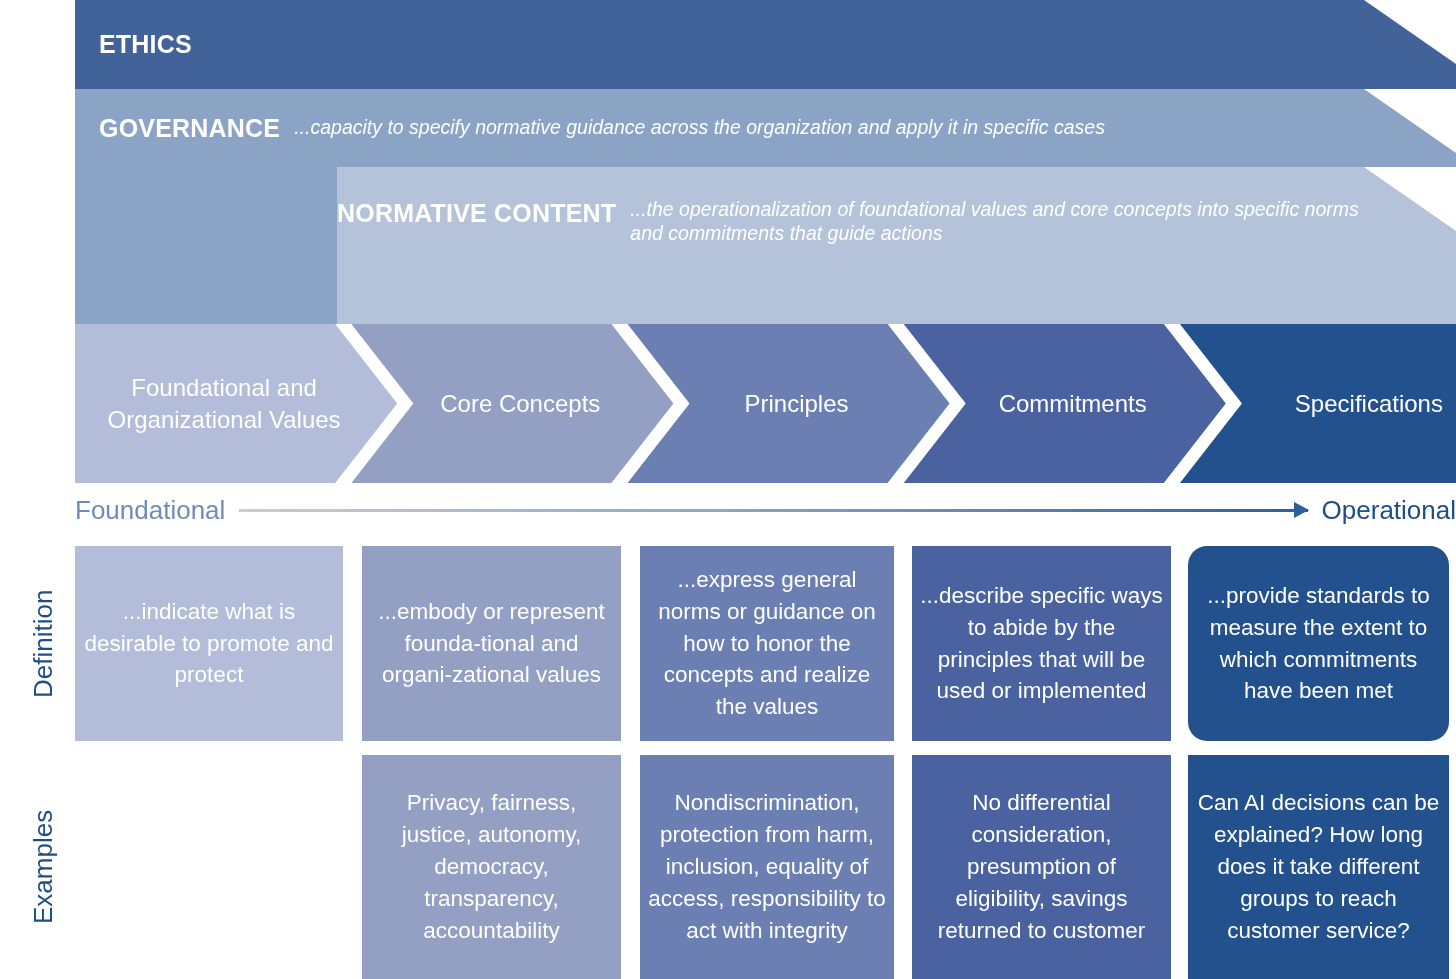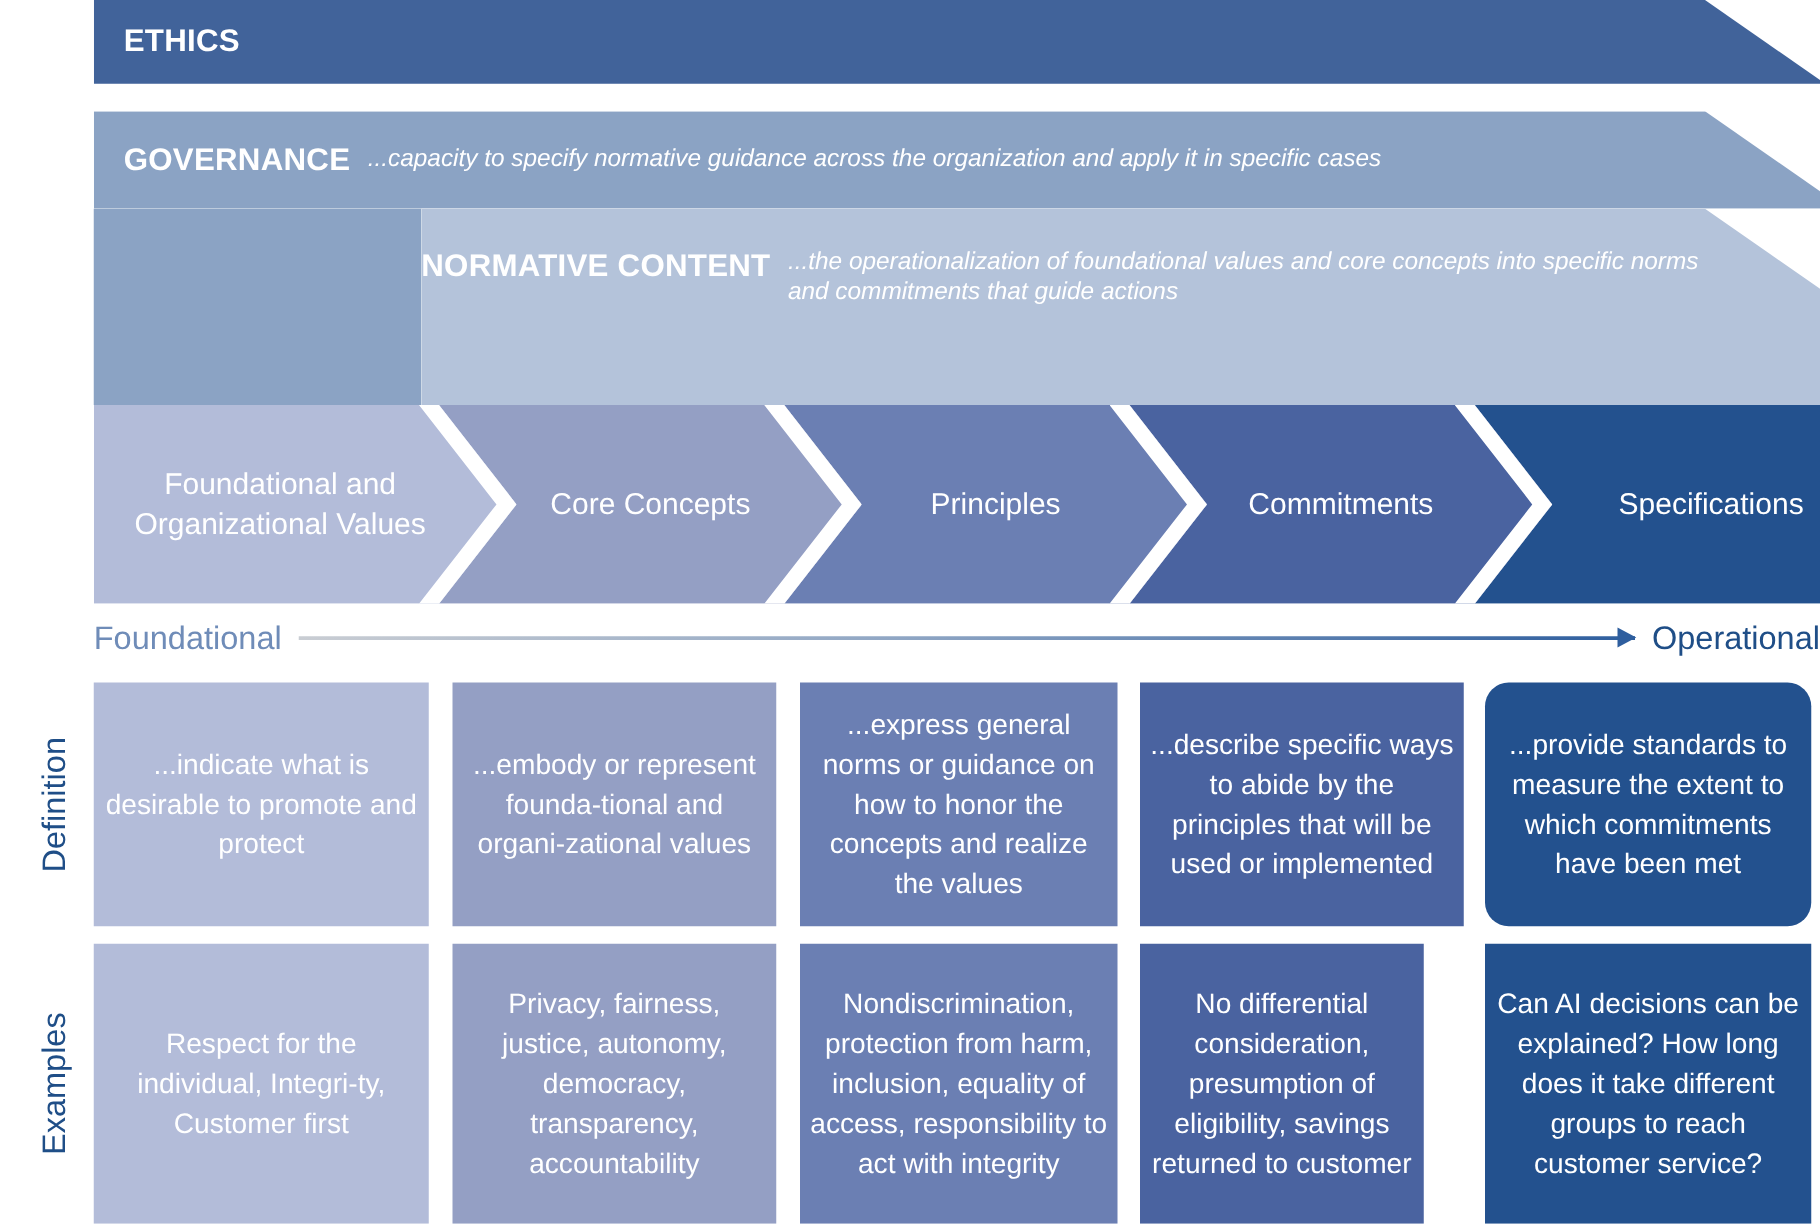--- a/index.html
+++ b/index.html
@@ -24,21 +24,21 @@
     letter-spacing:.2px;
     white-space:nowrap;
   }
   .banner .desc{
     font-style:italic;
     font-weight:400;
     line-height:1.22;
   }
 
   #ethics-banner{
-    left:75px;top:0px;width:1381px;height:67px;
+    left:75px;top:0px;width:1381px;height:89px;
     background:#41639A;
     clip-path:polygon(0 0, 1289px 0, 1381px 64px, 1381px 89px, 0 89px);
     padding-left:24px;
   }
   #ethics-banner .title{font-size:25px;}
   #ethics-banner .desc{font-size:19.5px;margin-left:16px;}
 
   #governance-banner{
     left:75px;top:89px;width:1381px;height:78px;
     background:#8BA3C4;
@@ -187,30 +187,27 @@
       </div>
       <div class="cell" style="left: 640px; top: 0px; width: 254px; height: 195px; background: rgb(107, 127, 179);">
         <span>...express general norms or guidance on how to honor the concepts and realize the values</span>
       </div>
       <div class="cell" style="left: 1188px; top: 0px; width: 261px; height: 195px; background: rgb(35, 81, 142); border-radius: 19px;">
         <span>...provide standards to measure the extent to which commitments have been met</span>
       </div>
     </div>
   <div id="examples-row">
       <div class="row-label" style="left: 28px; top: 0px; height: 224px; display: flex; align-items: center; justify-content: center;">Examples</div>
-      <div class="cell" style="left: 75px; top: 0px; width: 268px; height: 224px; background: rgb(179, 188, 217);">
-        <span>Respect for the individual, Integri-ty, Customer first</span>
-      </div>
       <div class="cell" style="left: 362px; top: 0px; width: 259px; height: 224px; background: rgb(148, 159, 196);">
         <span>Privacy, fairness, justice, autonomy, democracy, transparency, accountability</span>
       </div>
       <div class="cell" style="left: 640px; top: 0px; width: 254px; height: 224px; background: rgb(107, 127, 179);">
         <span>Nondiscrimination, protection from harm, inclusion, equality of access, responsibility to act with integrity</span>
       </div>
-      <div class="cell" style="left: 912px; top: 0px; width: 227px; height: 224px; background: rgb(74, 99, 160);">
+      <div class="cell" style="left: 912px; top: 0px; width: 259px; height: 224px; background: rgb(74, 99, 160);">
         <span>No differential consideration, presumption of eligibility, savings returned to customer</span>
       </div>
       <div class="cell" style="left: 1188px; top: 0px; width: 261px; height: 224px; background: rgb(35, 81, 142);">
         <span>Can AI decisions can be explained? How long does it take different groups to reach customer service?</span>
       </div>
     </div>
 
 </div>
 
 </body></html>

